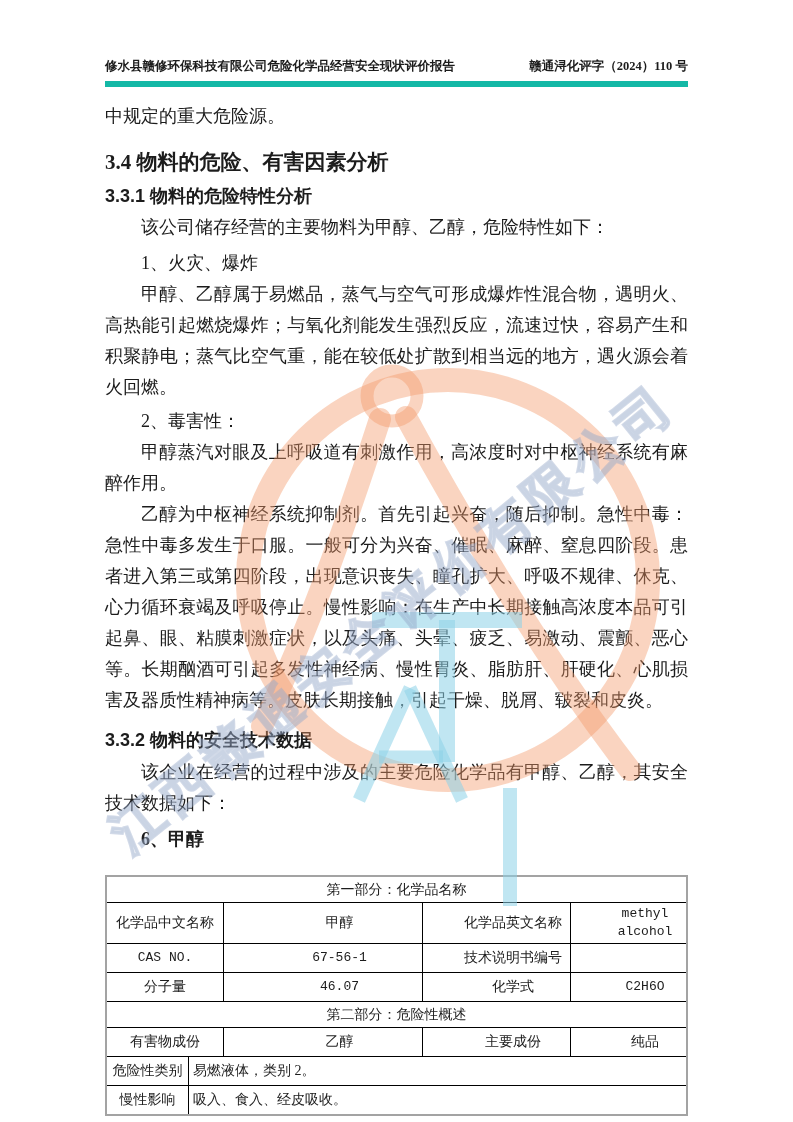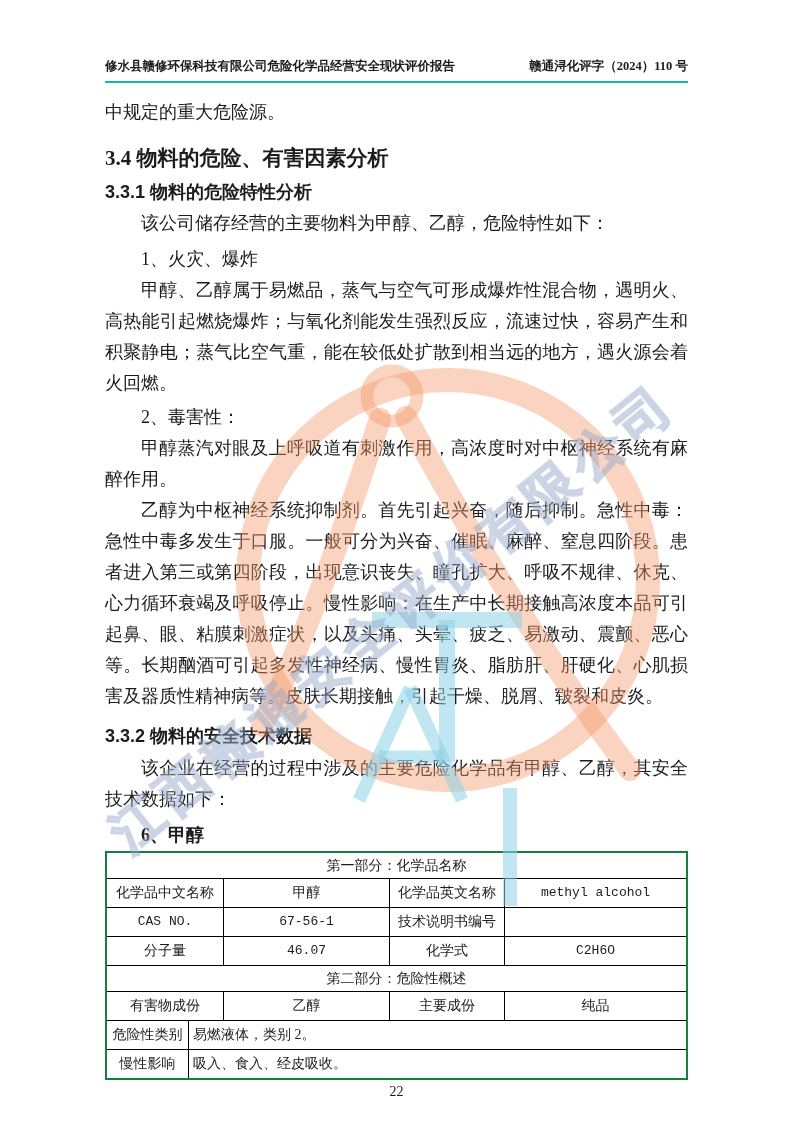--- a/index.html
+++ b/index.html
@@ -10,37 +10,37 @@
     padding:58px 105px 0 105px;
     background:#ffffff;
     font-family:"Liberation Serif","DejaVu Serif",serif;
     color:#1c1c1c;
     overflow:hidden;
   }
   
   .hdr{
     display:flex;justify-content:space-between;align-items:flex-end;
     font-size:12.5px;font-weight:bold;
-    padding-bottom:6px;border-bottom:2px solid #14b8a6;
+    padding-bottom:6px;border-bottom:6px solid #14b8a6;
     font-family:"Liberation Serif","DejaVu Serif",serif;
   }
   
   .body-line{font-size:18px;line-height:31px;margin:14px 0 0 0;text-align:justify;}
   .para{font-size:18px;line-height:31px;margin:0;text-align:justify;text-indent:2em;}
   .h34{font-size:21px;line-height:32px;font-weight:bold;margin:14px 0 0 0;
        font-family:"Liberation Serif","DejaVu Serif",serif;}
   .hsub{font-size:18px;line-height:28px;font-weight:bold;margin:4px 0 0 0;
         font-family:"Liberation Sans","DejaVu Sans",sans-serif;}
   .m2{margin-top:2px;} .m3{margin-top:3px;} .m5{margin-top:5px;} .m10{margin-top:10px;}
   .bold-serif{font-weight:bold;}
   
-  .dtable{margin-top:0;border:2px solid #15803d;font-size:14px;line-height:18px;}
+  .dtable{margin-top:20px;border:2px solid #a3a3a3;font-size:14px;line-height:18px;}
   .trow{display:grid;border-bottom:1px solid #000;}
   .trow:last-child{border-bottom:none;}
-  .trow.cols4{grid-template-columns:117px 166px 115px 1fr;}
+  .trow.cols4{grid-template-columns:117px 166px 115px 1fr;gap:33px;}
   .trow.cols2{grid-template-columns:82px 1fr;}
   .trow.span1{grid-template-columns:1fr;}
   .tcell{
     display:flex;align-items:center;justify-content:center;
     min-height:28px;padding:2px 4px;box-sizing:border-box;
     border-right:1px solid #000;text-align:center;
   }
   .tcell:last-child{border-right:none;}
   .tcell.left{justify-content:flex-start;text-align:left;}
   .tcell.head{min-height:25px;}

